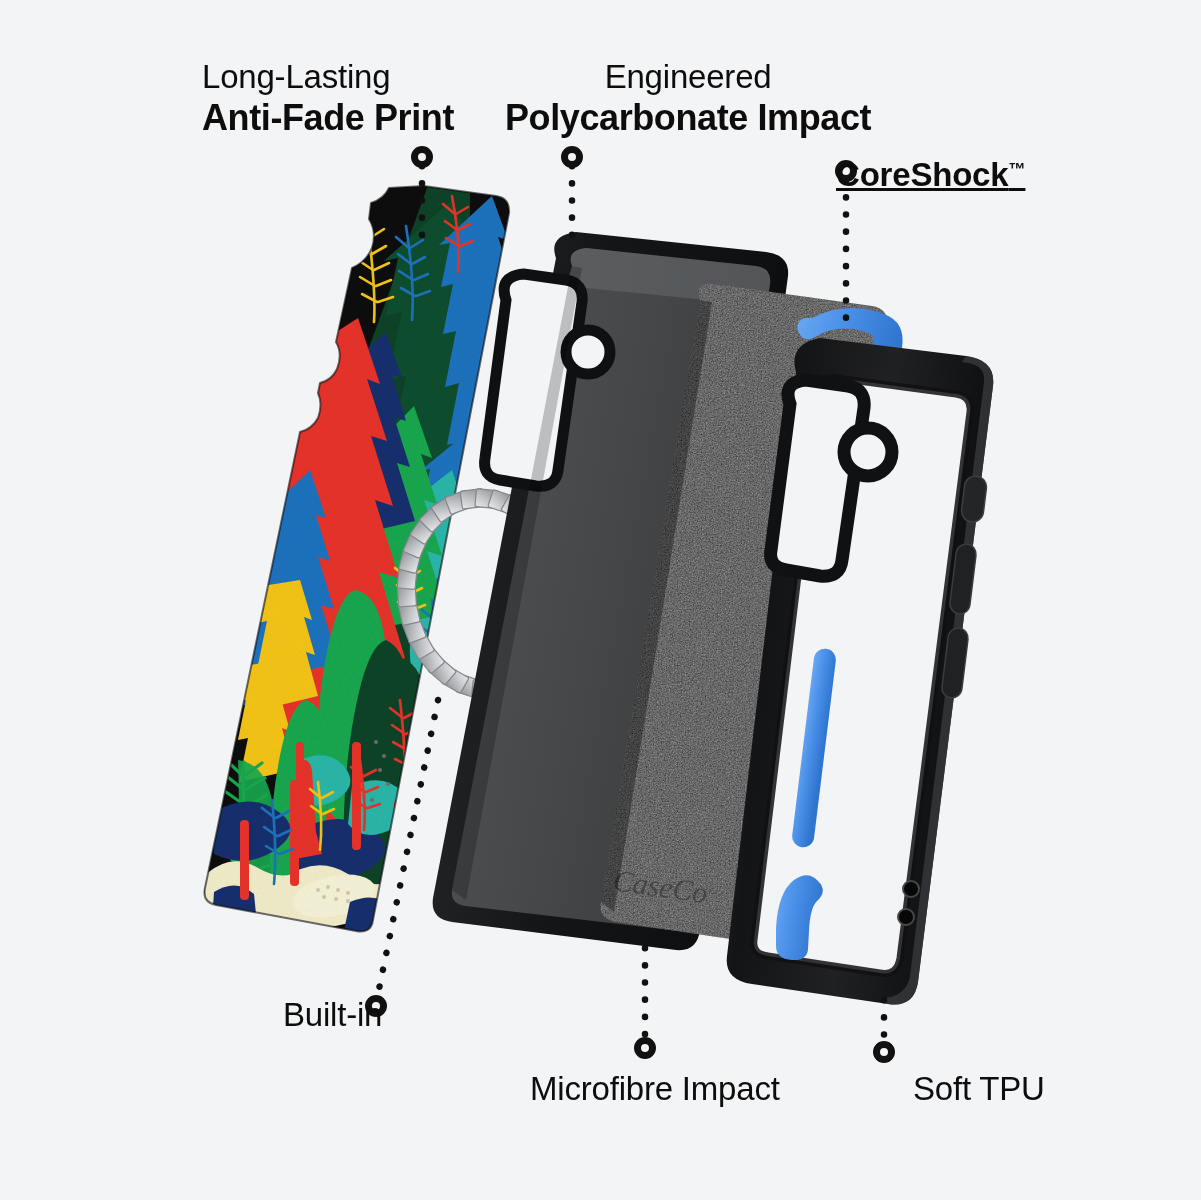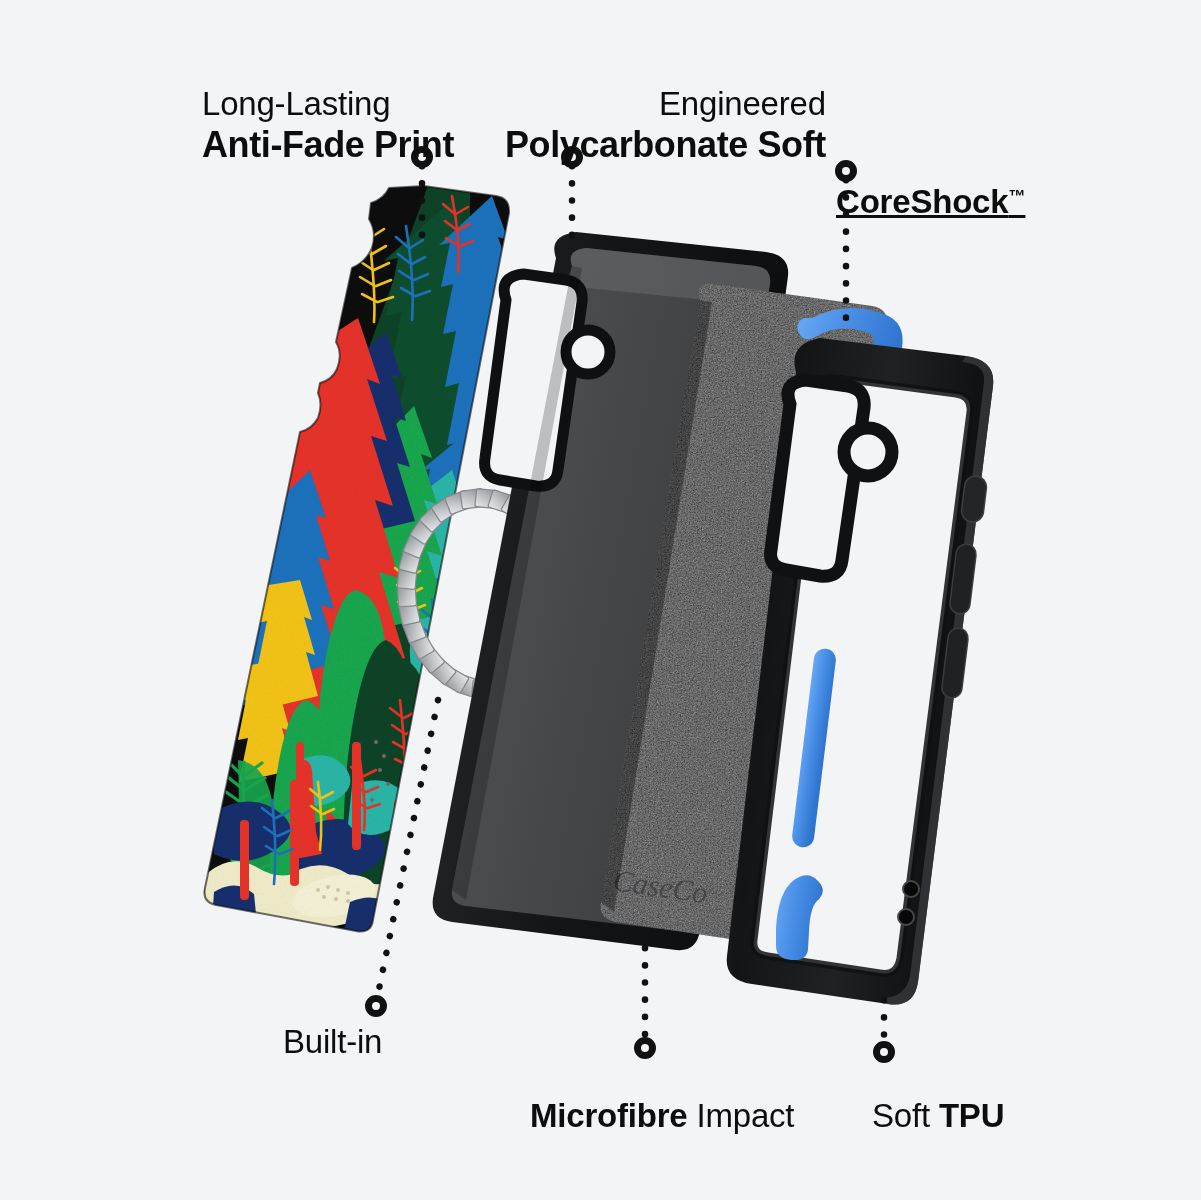--- a/index.html
+++ b/index.html
@@ -20,55 +20,54 @@
     overflow: hidden;
   }
   #art { position: absolute; left: 0; top: 0; }
 
   
   .callout {
     position: absolute;
     color: #0d0d0d;
     line-height: 1.17;
     white-space: nowrap;
-    margin-top: 27px;
   }
   .callout .l1 {
     display: block;
     font-weight: 400;
     font-size: 33px;
     letter-spacing: -0.2px;
   }
   .callout .l2 {
     display: block;
     font-weight: 700;
     font-size: 36px;
     letter-spacing: -0.4px;
   }
   .callout.single {
     font-size: 33px;
     font-weight: 400;
     letter-spacing: -0.2px;
   }
-  .callout.single b { font-weight: 700; text-align: center; }
+  .callout.single b { font-weight: 400; text-align: center; }
   .callout .tm {
     font-size: 17px;
     vertical-align: 11px;
     letter-spacing: 0;
   }
 
   .c-anti   { left: 202px;  top: 58px;  text-align: left; }
-  .c-poly   { left: 505px;  top: 58px;  text-align: right; }
+  .c-poly   { left: 505px;  top: 58px;  text-align: center; }
   .c-core   { left: 836px;  top: 156px; text-align: left; }
   .c-core .l1 { font-weight: 700; text-align: center; text-decoration: underline; }
   .c-core .l2 { font-weight: 400; text-align: center; }
 
   .c-n52    { left: 283px;  top: 996px; text-align: left; }
   .c-micro  { left: 530px;  top: 1070px; }
-  .c-tpu    { left: 872px;  top: 1070px; }
+  .c-tpu    { left: 913px;  top: 1070px; }
 </style>
 </head>
 <body>
 
 <div id="stage">
 
   <svg id="art" width="1201" height="1200" viewBox="0 0 1201 1200">
     <defs>
 
       <clipPath id="clipBack">
@@ -445,21 +444,21 @@
     </g>
   </svg>
 
   <div class="callout c-anti">
     <span class="l1">Long-Lasting</span>
     <span class="l2">Anti-Fade Print</span>
   </div>
 
   <div class="callout c-poly">
     <span class="l1">Engineered</span>
-    <span class="l2">Polycarbonate Soft</span>
+    <span class="l2">Polycarbonate Impact</span>
   </div>
 
   <div class="callout c-core">
     <span class="l1"><span>CoreShock</span><span class="tm">™</span></span>
   </div>
 
   <div class="callout c-n52">
     <span class="l1">Built-in</span>
   </div>
 

